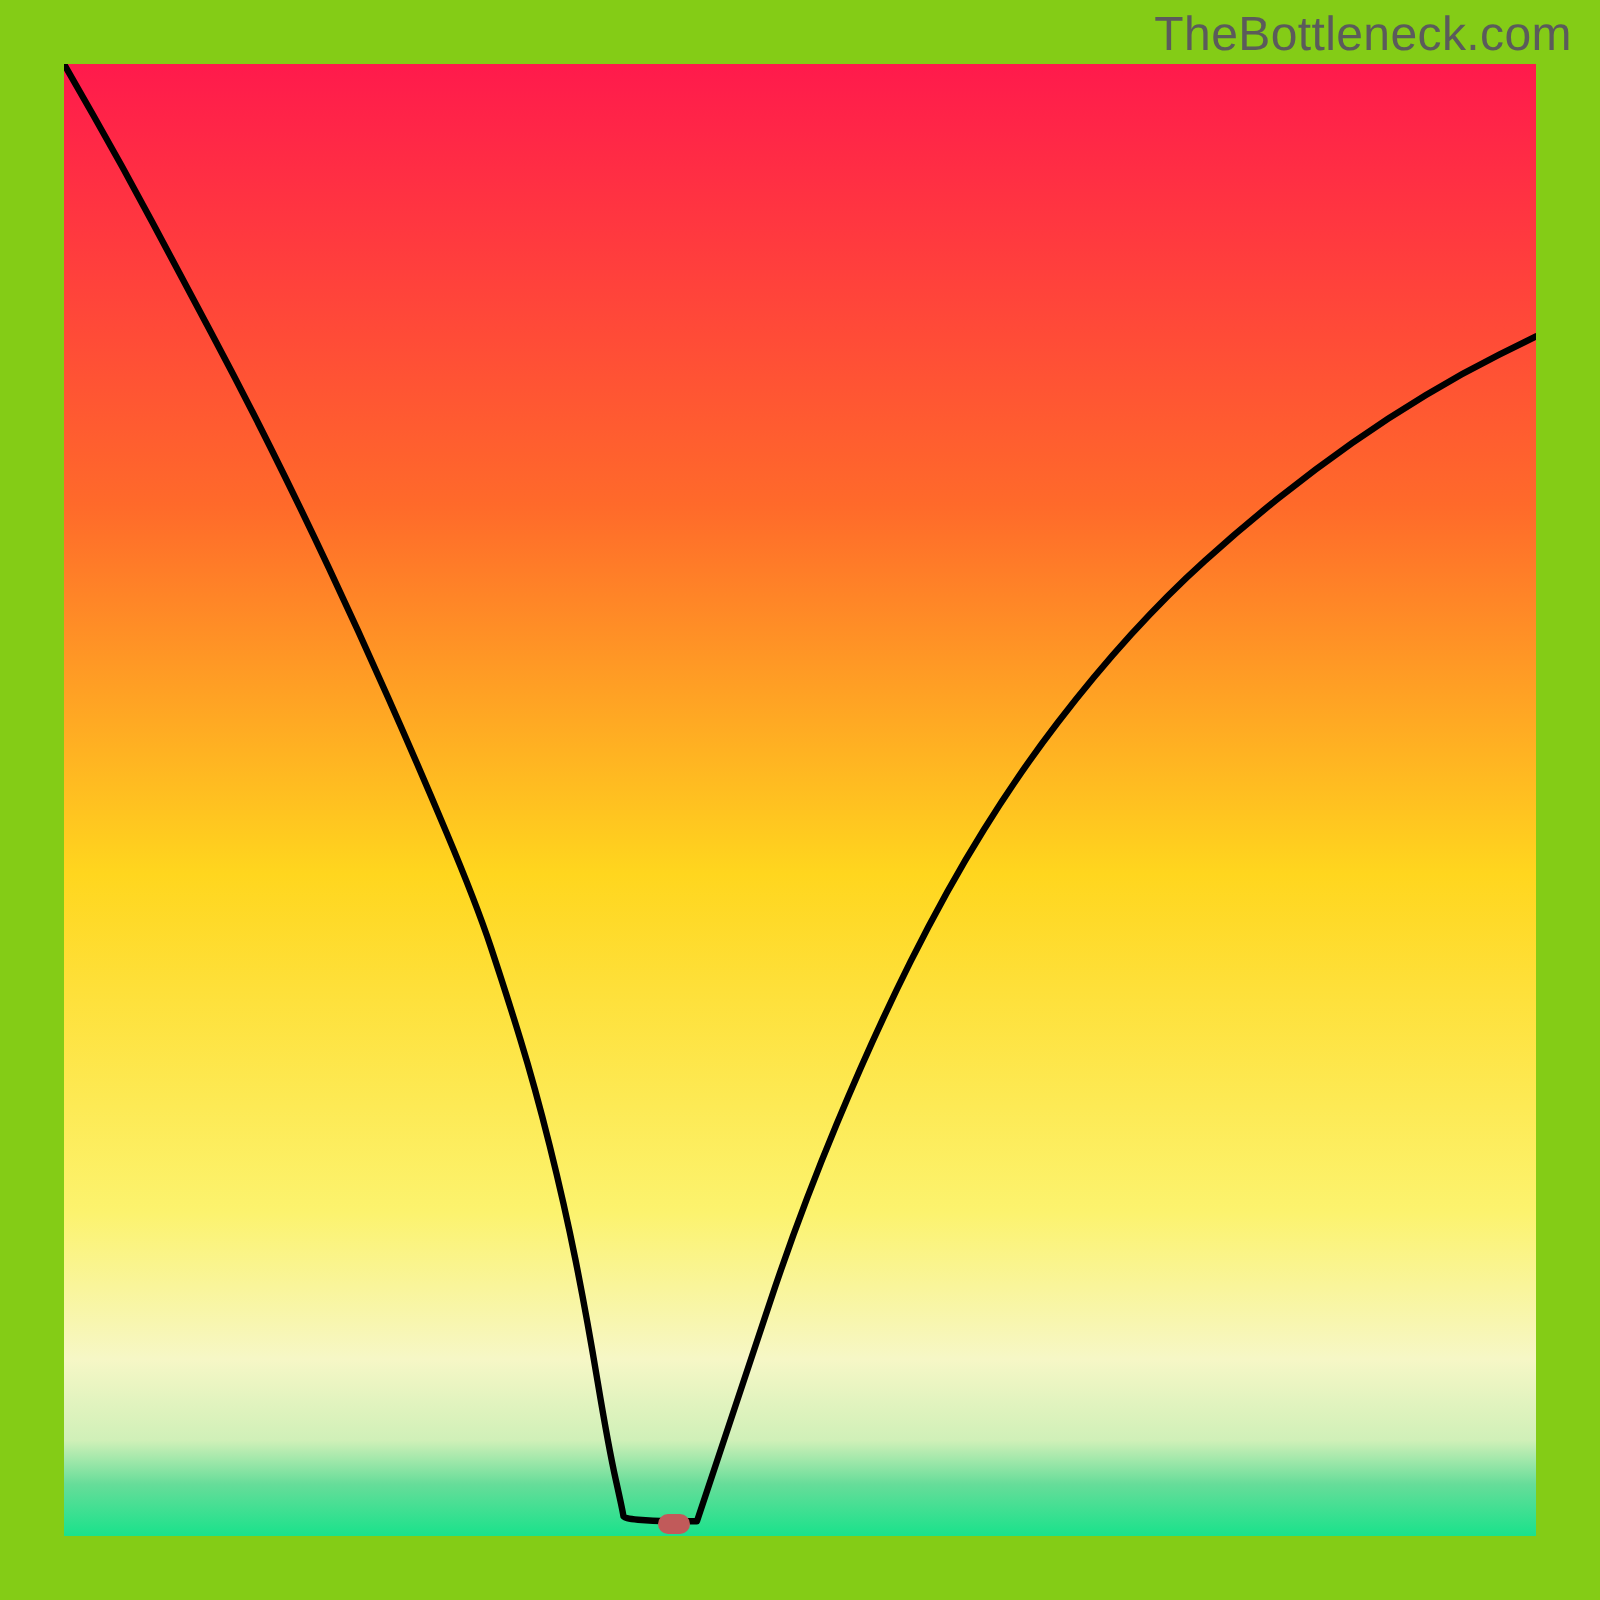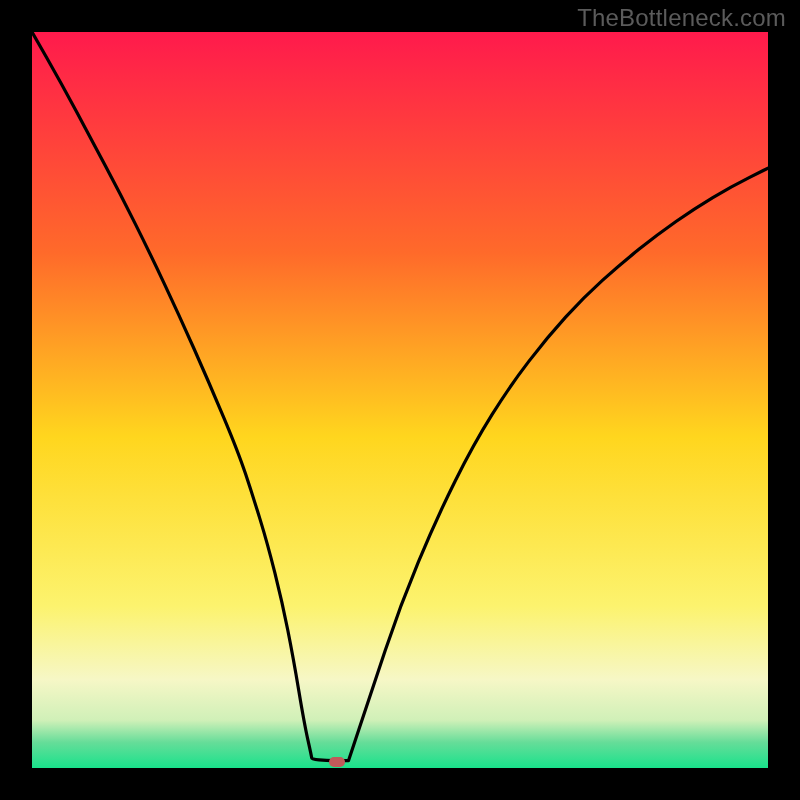--- a/index.html
+++ b/index.html
@@ -8,21 +8,21 @@
     width: 800px;
     height: 800px;
     background: #ffffff;
     font-family: Arial, Helvetica, sans-serif;
     overflow: hidden;
   }
   .outer {
     position: relative;
     width: 800px;
     height: 800px;
-    background: #000000;
+    background: #84cc16;
     box-sizing: border-box;
   }
   .plot {
     position: absolute;
     left: 32px;
     top: 32px;
     width: 736px;
     height: 736px;
     overflow: hidden;
   }

